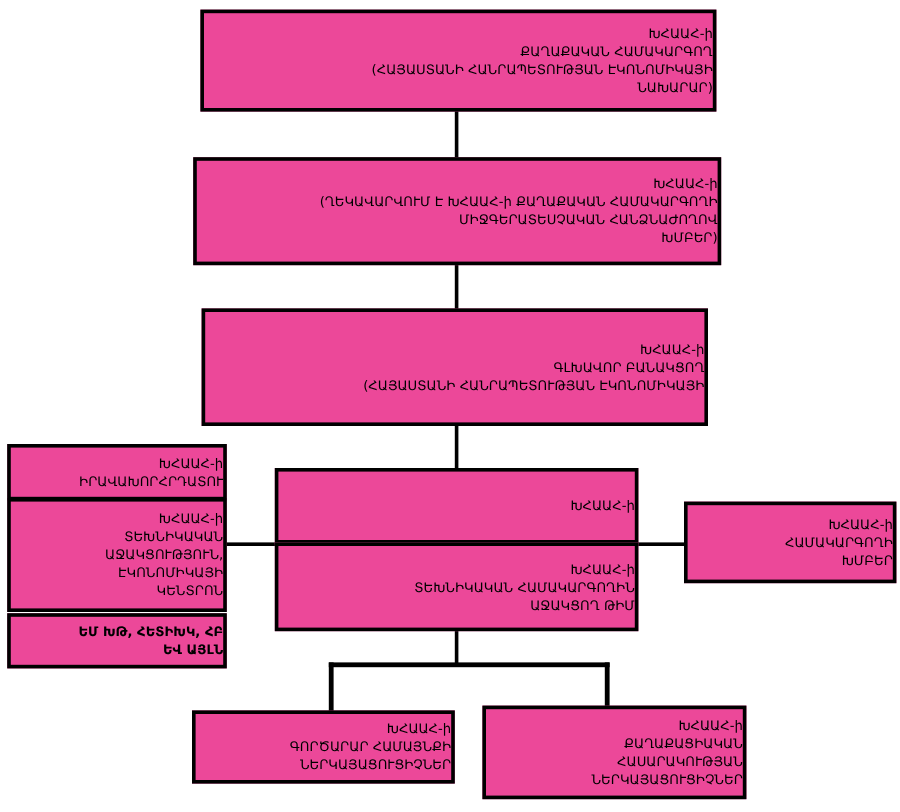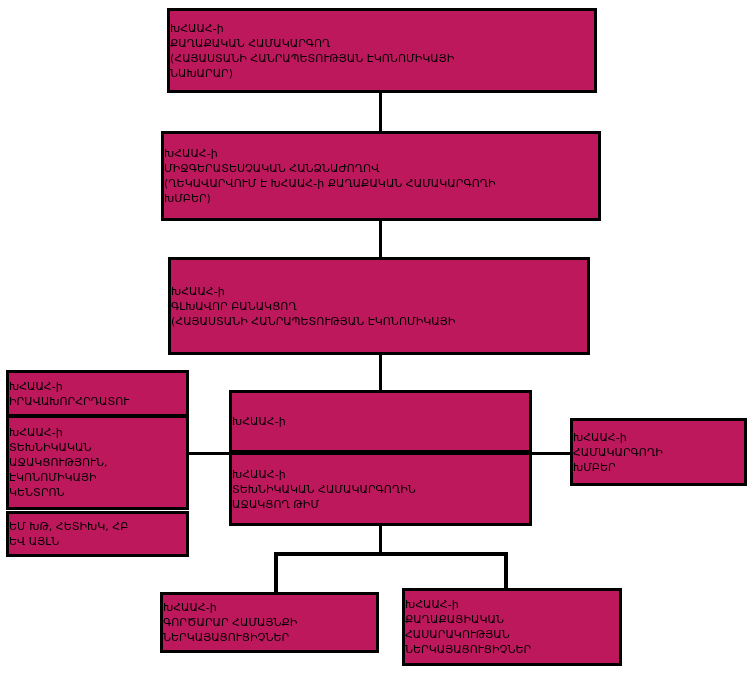--- a/index.html
+++ b/index.html
@@ -13,25 +13,25 @@
     height: 677px;
     background: #ffffff;
     font-family: "DejaVu Sans", "Liberation Sans", sans-serif;
     color: #000000;
     overflow: hidden;
   }
   .box {
     position: absolute;
     box-sizing: border-box;
     border: 3px solid #000000;
-    background: #be185d;
+    background: #ec4899;
     display: flex;
     flex-direction: column;
     justify-content: center;
-    align-items: flex-start;
+    align-items: flex-end;
     text-align: center;
     font-size: 11px;
     line-height: 15px;
     z-index: 2;
   }
   .box .line {
     white-space: nowrap;
   }
   .conn {
     position: absolute;
@@ -60,22 +60,22 @@
 
   <div class="box" style="left:167px; top:8px; width:430px; height:85px;">
     <div class="line">ԽՀԱԱՀ-ի</div>
     <div class="line">ՔԱՂԱՔԱԿԱՆ ՀԱՄԱԿԱՐԳՈՂ</div>
     <div class="line">(ՀԱՅԱՍՏԱՆԻ ՀԱՆՐԱՊԵՏՈՒԹՅԱՆ ԷԿՈՆՈՄԻԿԱՅԻ</div>
     <div class="line">ՆԱԽԱՐԱՐ)</div>
   </div>
 
   <div class="box" style="left:161px; top:131px; width:440px; height:90px;">
     <div class="line">ԽՀԱԱՀ-ի</div>
+    <div class="line">(ՂԵԿԱՎԱՐՎՈՒՄ Է ԽՀԱԱՀ-ի ՔԱՂԱՔԱԿԱՆ ՀԱՄԱԿԱՐԳՈՂԻ</div>
     <div class="line">ՄԻՋԳԵՐԱՏԵՍՉԱԿԱՆ ՀԱՆՁՆԱԺՈՂՈՎ</div>
-    <div class="line">(ՂԵԿԱՎԱՐՎՈՒՄ Է ԽՀԱԱՀ-ի ՔԱՂԱՔԱԿԱՆ ՀԱՄԱԿԱՐԳՈՂԻ</div>
     <div class="line">ԽՄԲԵՐ)</div>
   </div>
 
   <div class="box" style="left:168px; top:257px; width:422px; height:98px;">
     <div class="line">ԽՀԱԱՀ-ի</div>
     <div class="line">ԳԼԽԱՎՈՐ ԲԱՆԱԿՑՈՂ</div>
     <div class="line">(ՀԱՅԱՍՏԱՆԻ ՀԱՆՐԱՊԵՏՈՒԹՅԱՆ ԷԿՈՆՈՄԻԿԱՅԻ</div>
   </div>
 
   <div class="box" style="left:229px; top:390px; width:303px; height:63px;">
@@ -94,21 +94,21 @@
   </div>
 
   <div class="box" style="left:6px; top:415px; width:183px; height:95px;">
     <div class="line">ԽՀԱԱՀ-ի</div>
     <div class="line">ՏԵԽՆԻԿԱԿԱՆ</div>
     <div class="line">ԱՋԱԿՑՈՒԹՅՈՒՆ,</div>
     <div class="line">ԷԿՈՆՈՄԻԿԱՅԻ</div>
     <div class="line">ԿԵՆՏՐՈՆ</div>
   </div>
 
-  <div class="box" style="left:6px; top:511px; width:183px; height:46px;">
+  <div class="box" style="left:6px; top:511px; width:183px; height:46px;font-weight:bold;">
     <div class="line">ԵՄ ԽԹ, ՀԵՏԻԽԿ, ՀԲ</div>
     <div class="line">ԵՎ ԱՅԼՆ</div>
   </div>
 
   <div class="box" style="left:570px; top:418px; width:177px; height:68px;">
     <div class="line">ԽՀԱԱՀ-ի</div>
     <div class="line">ՀԱՄԱԿԱՐԳՈՂԻ</div>
     <div class="line">ԽՄԲԵՐ</div>
   </div>
 

